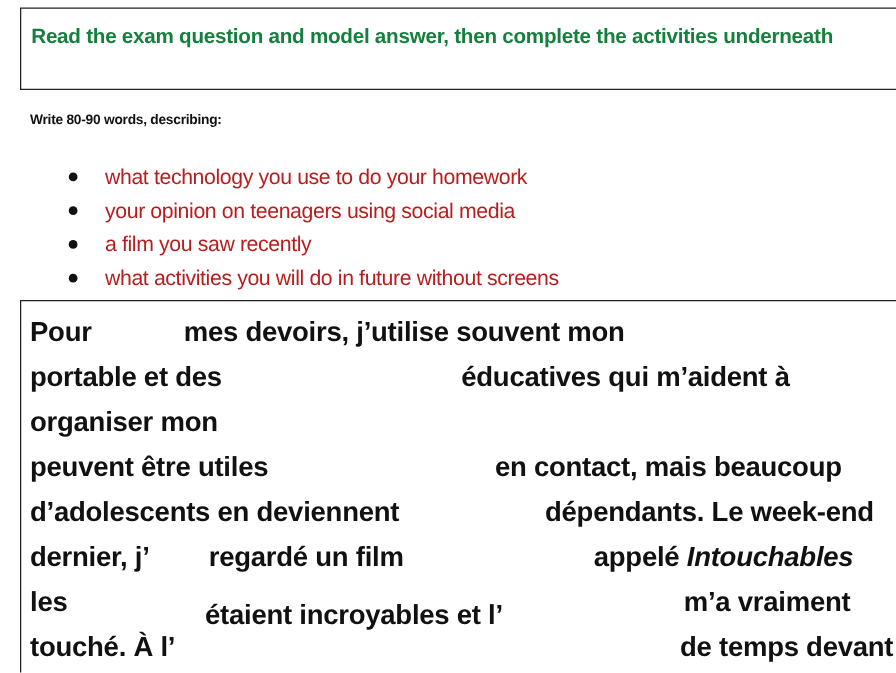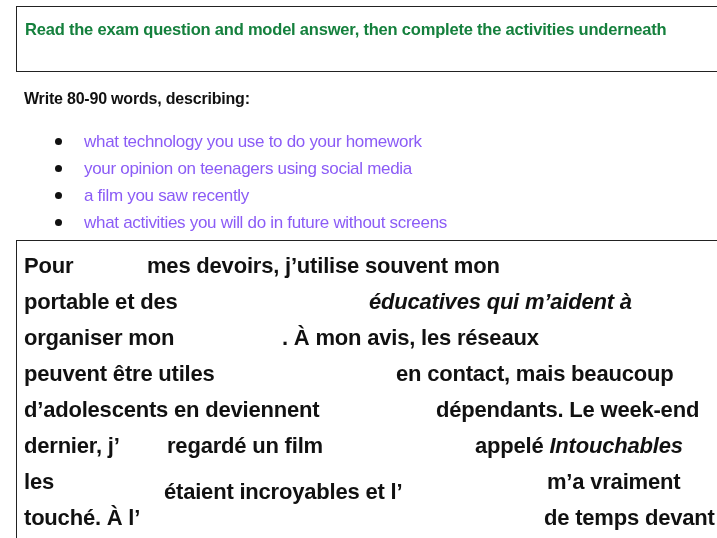--- a/index.html
+++ b/index.html
@@ -31,21 +31,21 @@
       font-size: 16.5px;
       line-height: 26px;
       letter-spacing: -0.2px;
       color: #15803d;
     }
     .task-heading {
       position: absolute;
       left: 24px;
       top: 90px;
       font-weight: bold;
-      font-size: 16px;
+      font-size: 11px;
       letter-spacing: -0.2px;
       color: #111;
     }
     .bullet-list {
       position: absolute;
       left: 0;
       top: 128px;
       margin: 0;
       padding: 0;
       list-style: none;
@@ -64,21 +64,21 @@
       border-radius: 50%;
       background: #111;
     }
     .bullet-text {
       position: absolute;
       left: 84px;
       top: 0;
       white-space: nowrap;
       font-size: 17px;
       letter-spacing: -0.3px;
-      color: #8b5cf6;
+      color: #b91c1c;
     }
     .answer-box {
       position: absolute;
       left: 16px;
       top: 240px;
       width: 720px;
       height: 320px;
       border: 1px solid #222;
       box-sizing: border-box;
     }
@@ -131,25 +131,24 @@
 </ul>
 
 <div class="answer-box"></div>
 <div id="answer-lines">
     <div class="answer-line" style="top: 248px;">
       <span class="seg" style="left: 24px;">Pour</span>
       <span class="seg" style="left: 147px;">mes devoirs, j’utilise souvent mon</span>
     </div>
     <div class="answer-line" style="top: 284px;">
       <span class="seg" style="left: 24px;">portable et des</span>
-      <span class="seg" style="left: 369px; font-style: italic;">éducatives qui m’aident à</span>
+      <span class="seg" style="left: 369px;">éducatives qui m’aident à</span>
     </div>
     <div class="answer-line" style="top: 320px;">
       <span class="seg" style="left: 24px;">organiser mon</span>
-      <span class="seg" style="left: 282px;">. À mon avis, les réseaux</span>
     </div>
     <div class="answer-line" style="top: 356px;">
       <span class="seg" style="left: 24px;">peuvent être utiles</span>
       <span class="seg" style="left: 396px;">en contact, mais beaucoup</span>
     </div>
     <div class="answer-line" style="top: 392px;">
       <span class="seg" style="left: 24px;">d’adolescents en deviennent</span>
       <span class="seg" style="left: 436px;">dépendants. Le week-end</span>
     </div>
     <div class="answer-line" style="top: 428px;">

